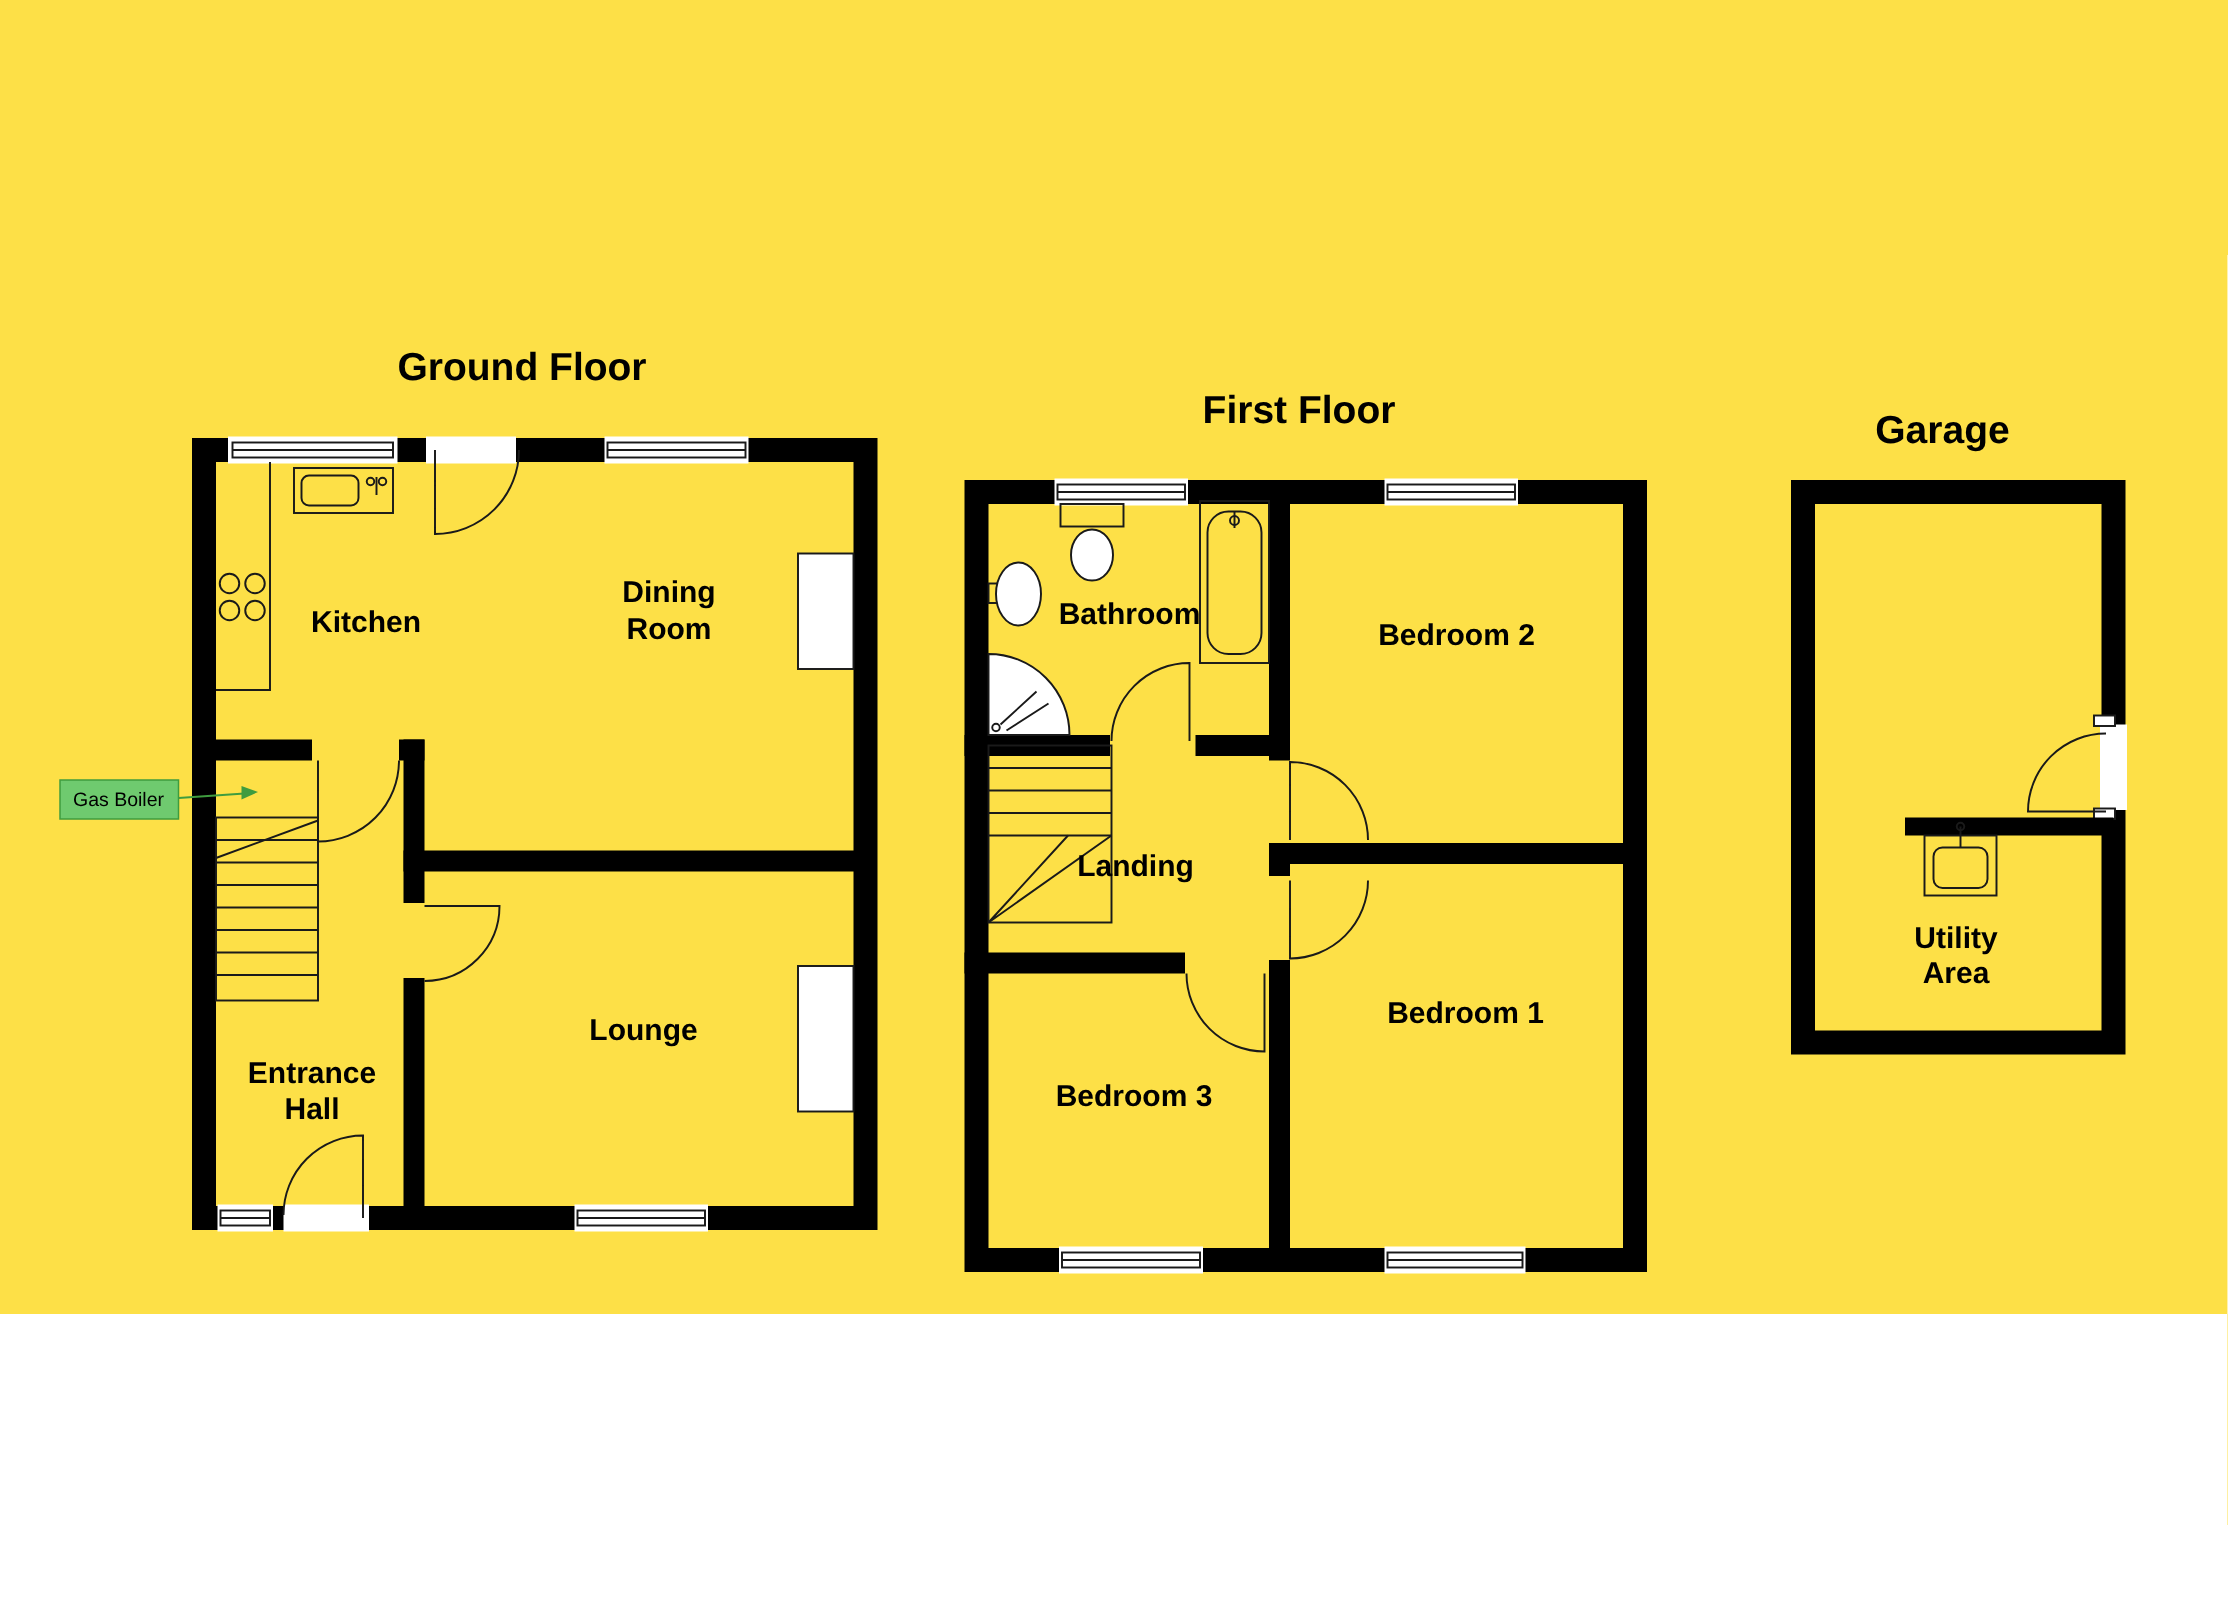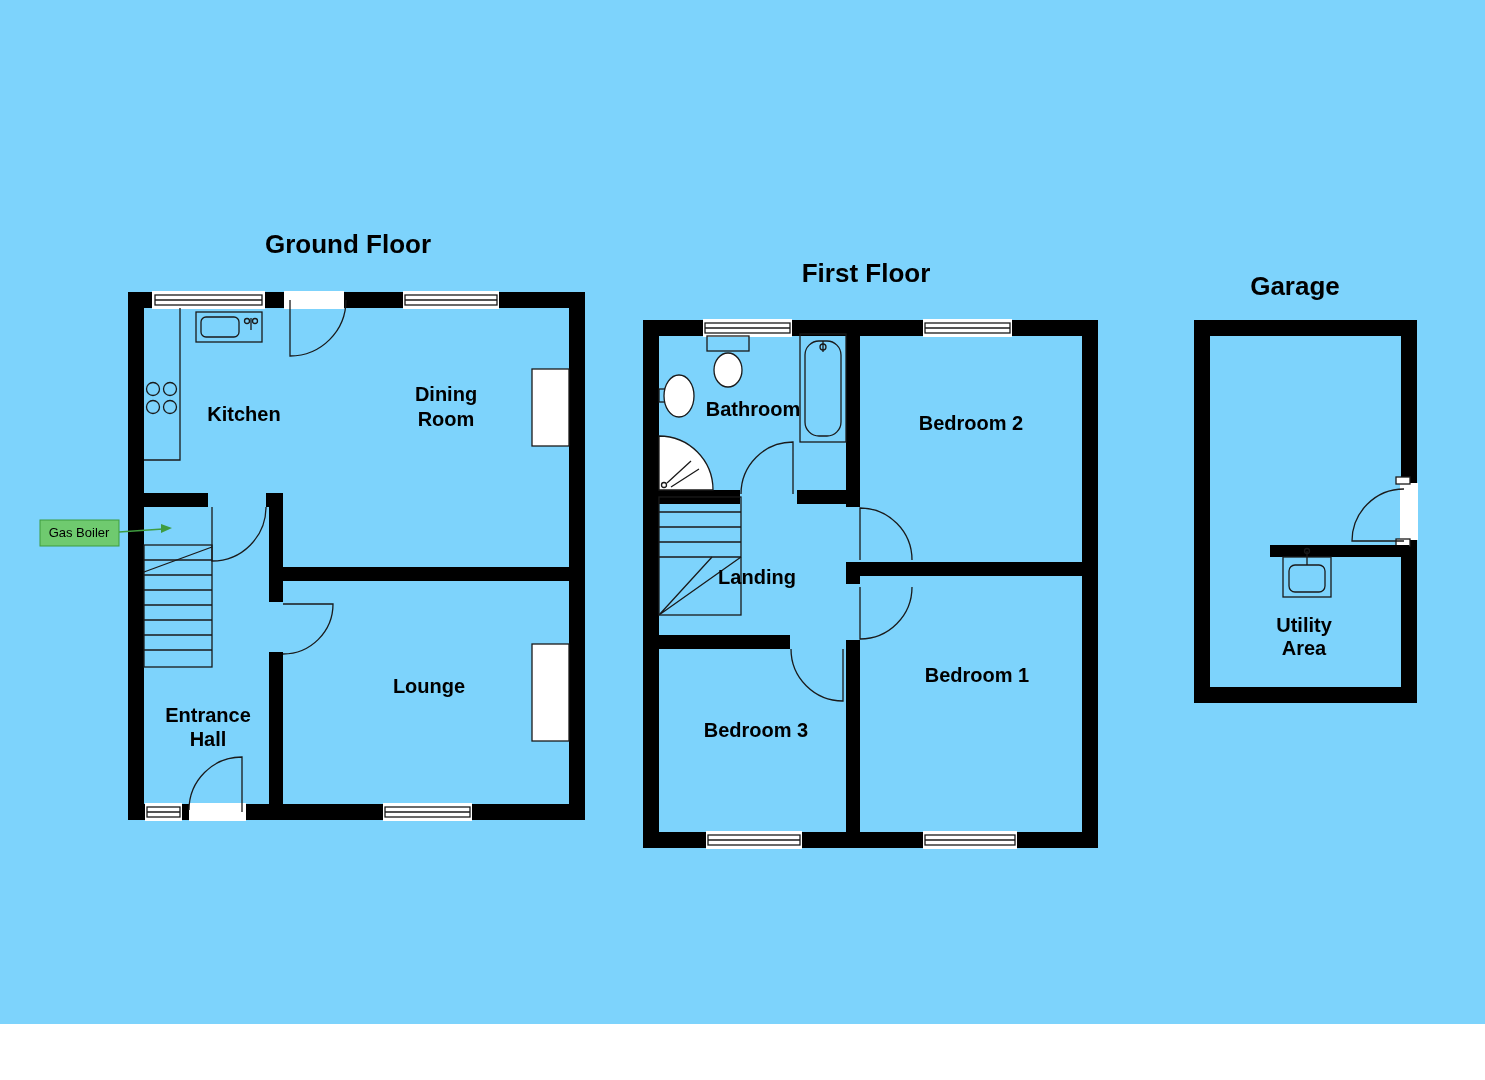--- a/index.html
+++ b/index.html
@@ -1,16 +1,16 @@
 <!DOCTYPE html>
 <html><head>
 <meta charset="utf-8">
 <style>
   html,body{margin:0;padding:0;background:#fff;}
-  .page{position:relative;width:1485px;height:1024px;background:#7dd3fc;overflow:hidden;}
+  .page{position:relative;width:1485px;height:876px;background:#fde047;overflow:hidden;}
   .page svg{position:absolute;left:0;top:0;}
   text{font-family:"Liberation Sans",sans-serif;fill:#000;}
   .title{font-size:26px;font-weight:bold;text-anchor:middle;}
   .room{font-size:20px;font-weight:bold;text-anchor:middle;}
   .tiny{font-size:13px;text-anchor:middle;}
   .wall{fill:#000;stroke:none;}
   .owall{fill:none;stroke:#000;stroke-width:16;}
   .thin{fill:none;stroke:#1a1a1a;stroke-width:1.3;}
   .thinw{fill:#fff;stroke:#1a1a1a;stroke-width:1.3;}
   .open{fill:#fff;stroke:none;}

